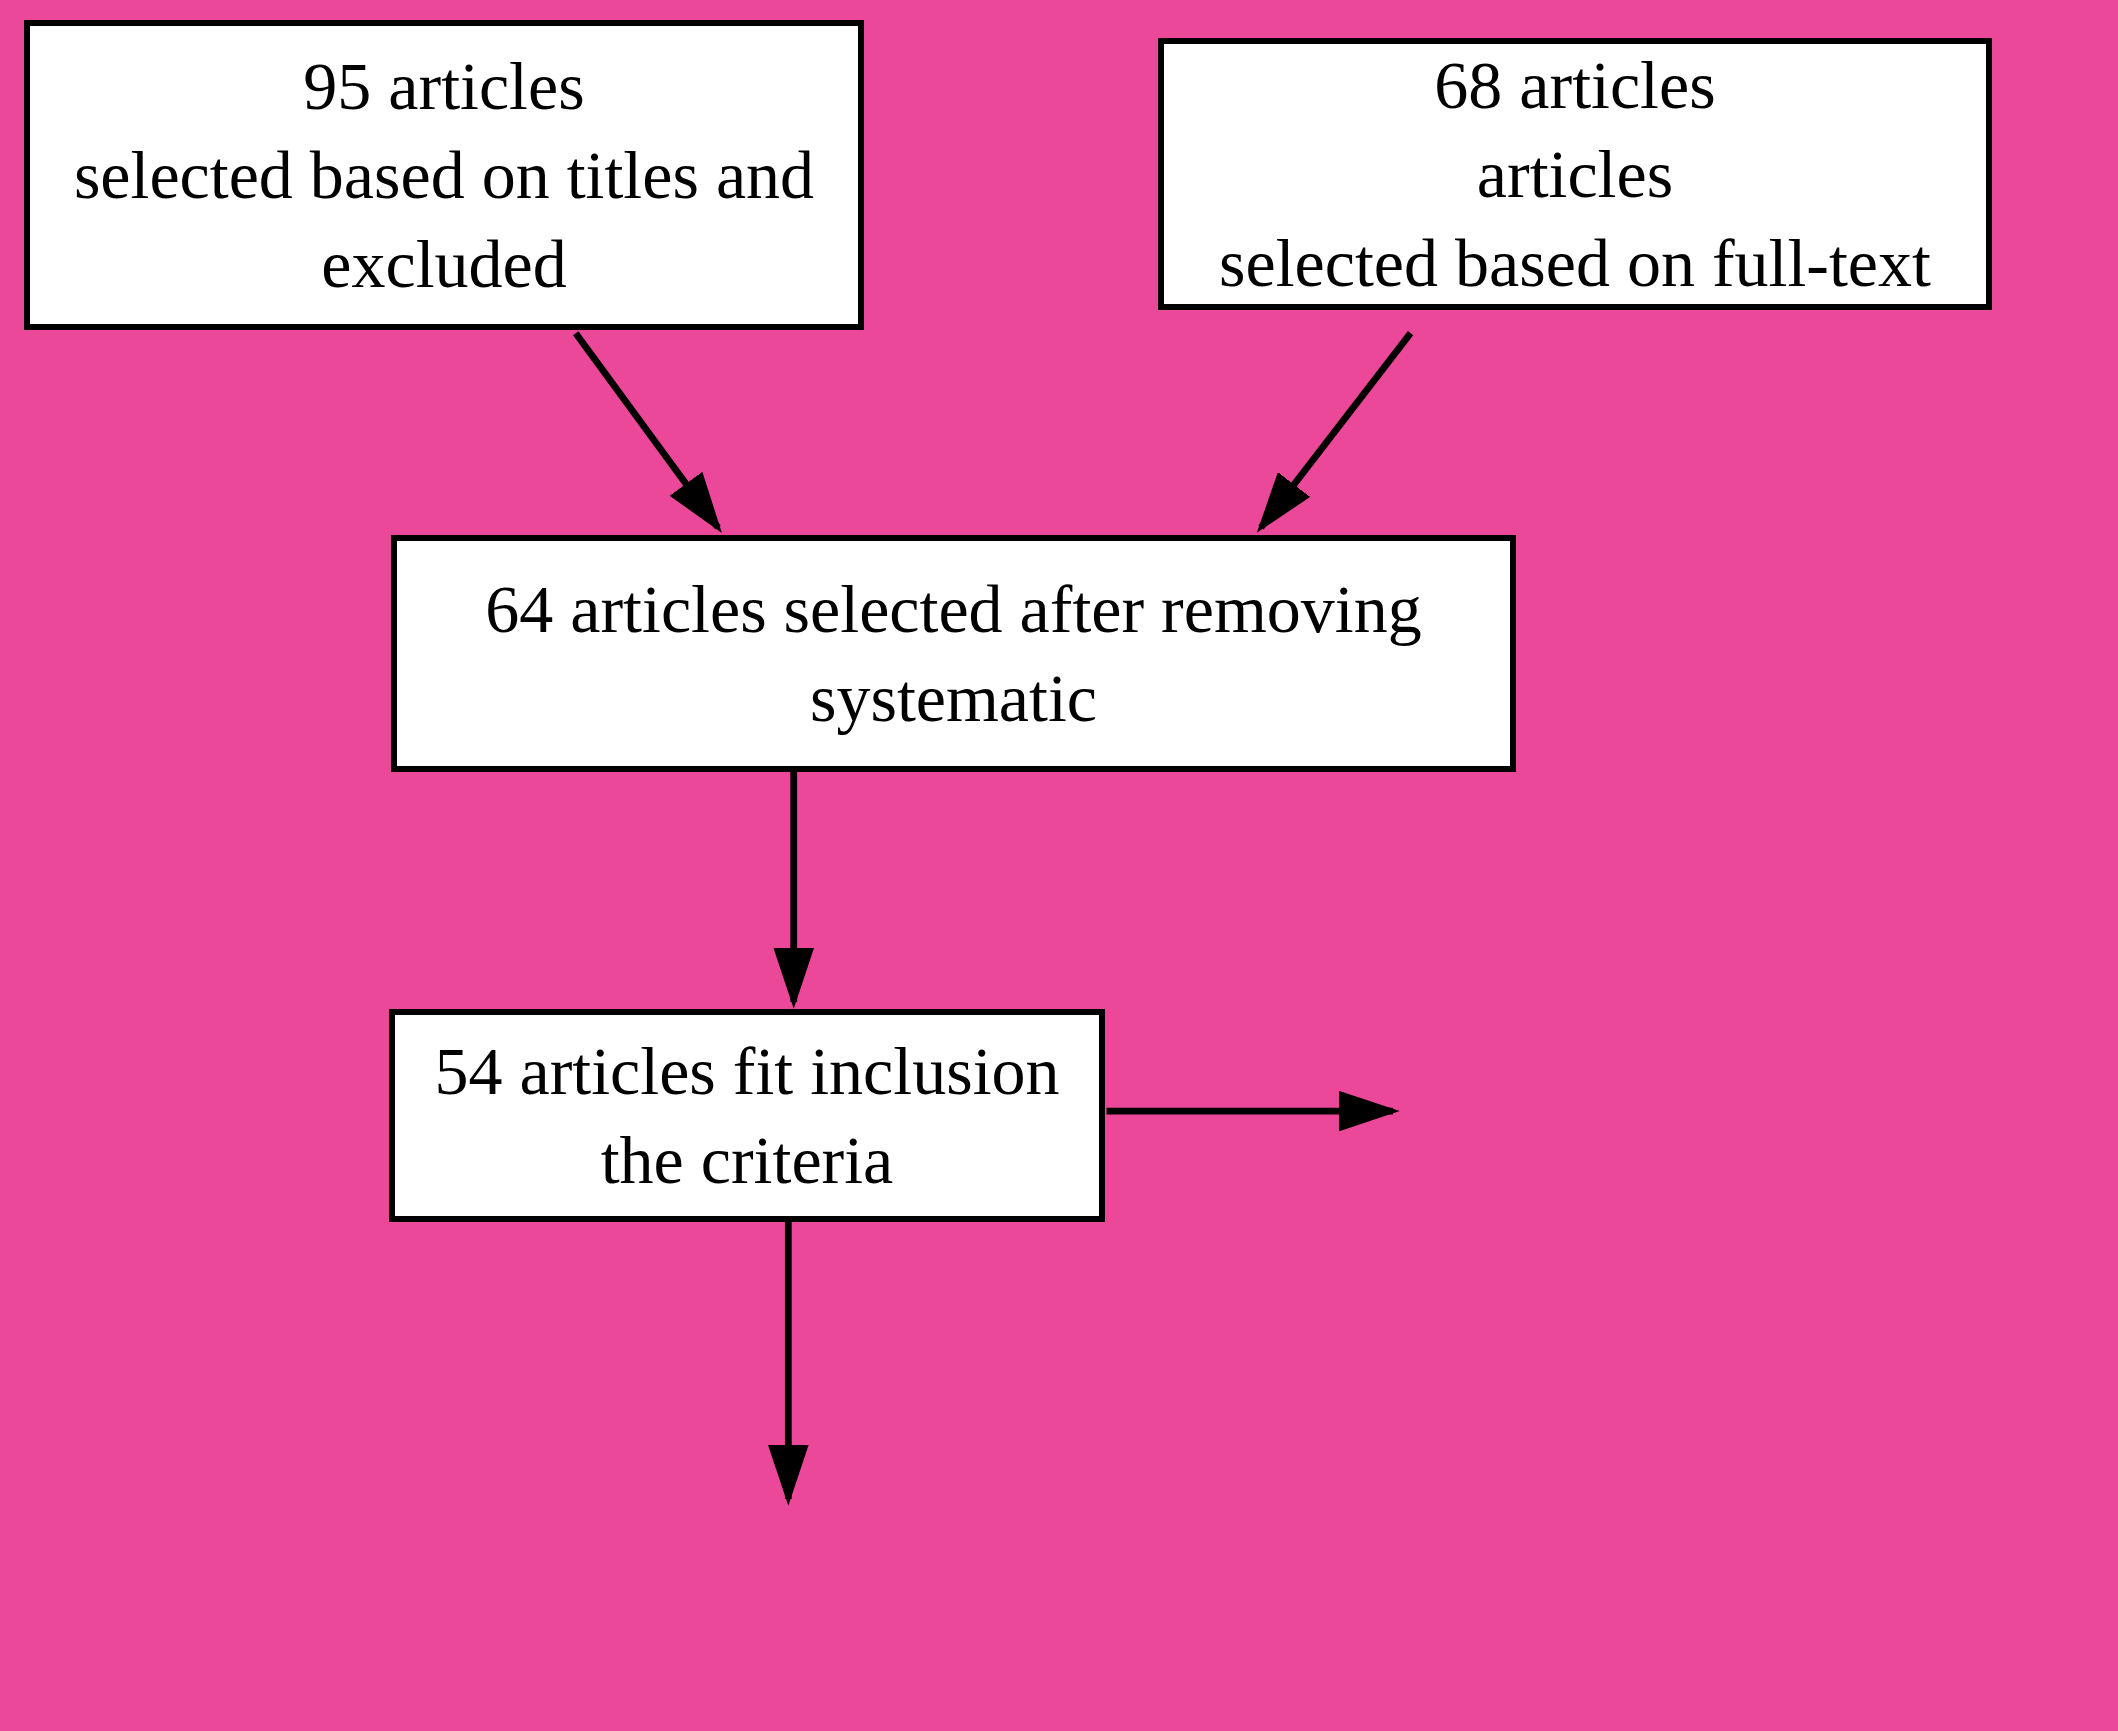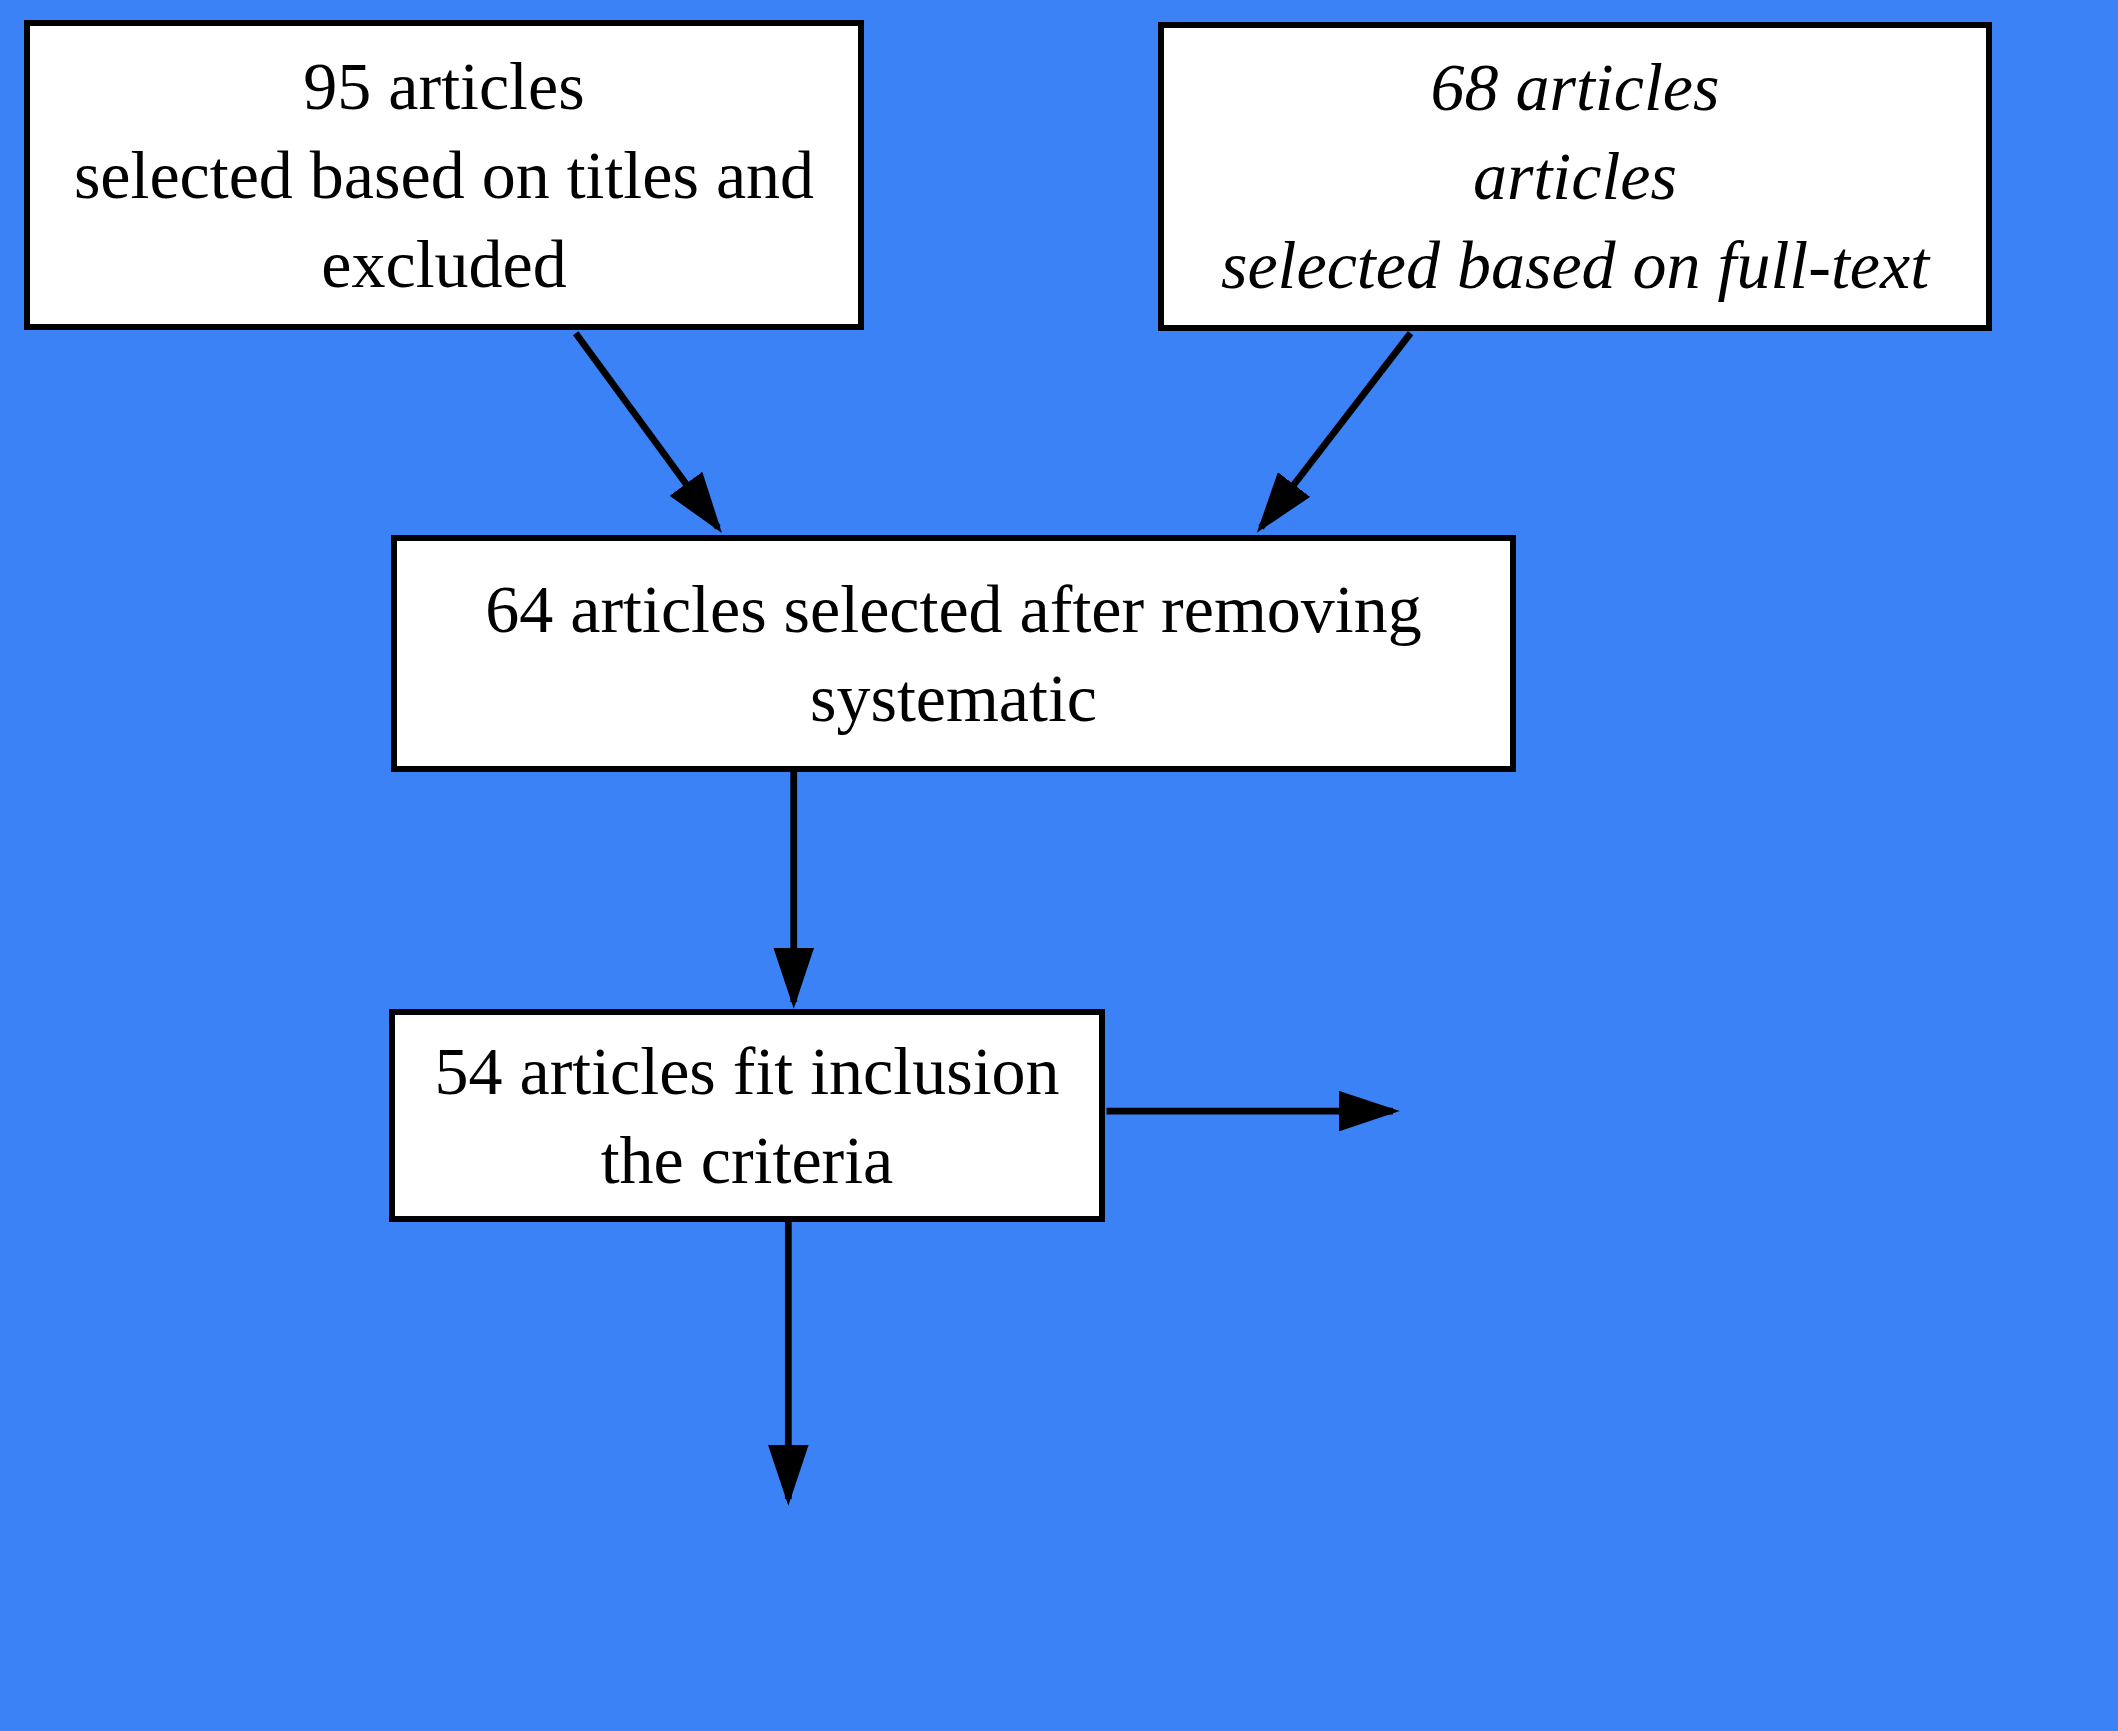--- a/index.html
+++ b/index.html
@@ -4,21 +4,21 @@
 <style>
   html, body {
     margin: 0;
     padding: 0;
     background: #ffffff;
   }
   .canvas {
     position: relative;
     width: 2119px;
     height: 1732px;
-    background: #3b82f6;
+    background: #ec4899;
     font-family: "Liberation Serif", "DejaVu Serif", serif;
     color: #000000;
     overflow: hidden;
   }
   .box {
     position: absolute;
     box-sizing: border-box;
     border: 6.1px solid #000000;
     background: #ffffff;
     display: flex;
@@ -27,21 +27,21 @@
     justify-content: center;
     text-align: center;
     font-size: 68px;
     line-height: 89px;
     z-index: 2;
   }
   .box span { display: block; white-space: nowrap; }
   .box.bold { font-weight: bold; }
 
   #box-titles-abstracts { left: 24px;   top: 20.3px;   width: 840px; height: 310px; }
-  #box-full-text        { left: 1158px; top: 22px;   width: 834px; height: 309px; font-style: italic; }
+  #box-full-text        { left: 1158px; top: 38px;   width: 834px; height: 272px; }
   #box-after-duplicates { left: 391px;  top: 535px;  width: 1125px; height: 237px; }
   #box-inclusion        { left: 389px;  top: 1009px; width: 716px; height: 213px; justify-content: center; }
   #box-excluded         { left: 1400px; top: 1007px; width: 701px; height: 213px; }
   #box-final            { left: 525px;  top: 1507px; width: 704px; height: 209px; }
 
   svg.arrows {
     position: absolute;
     left: 0; top: 0;
     width: 2119px;
     height: 1732px;

